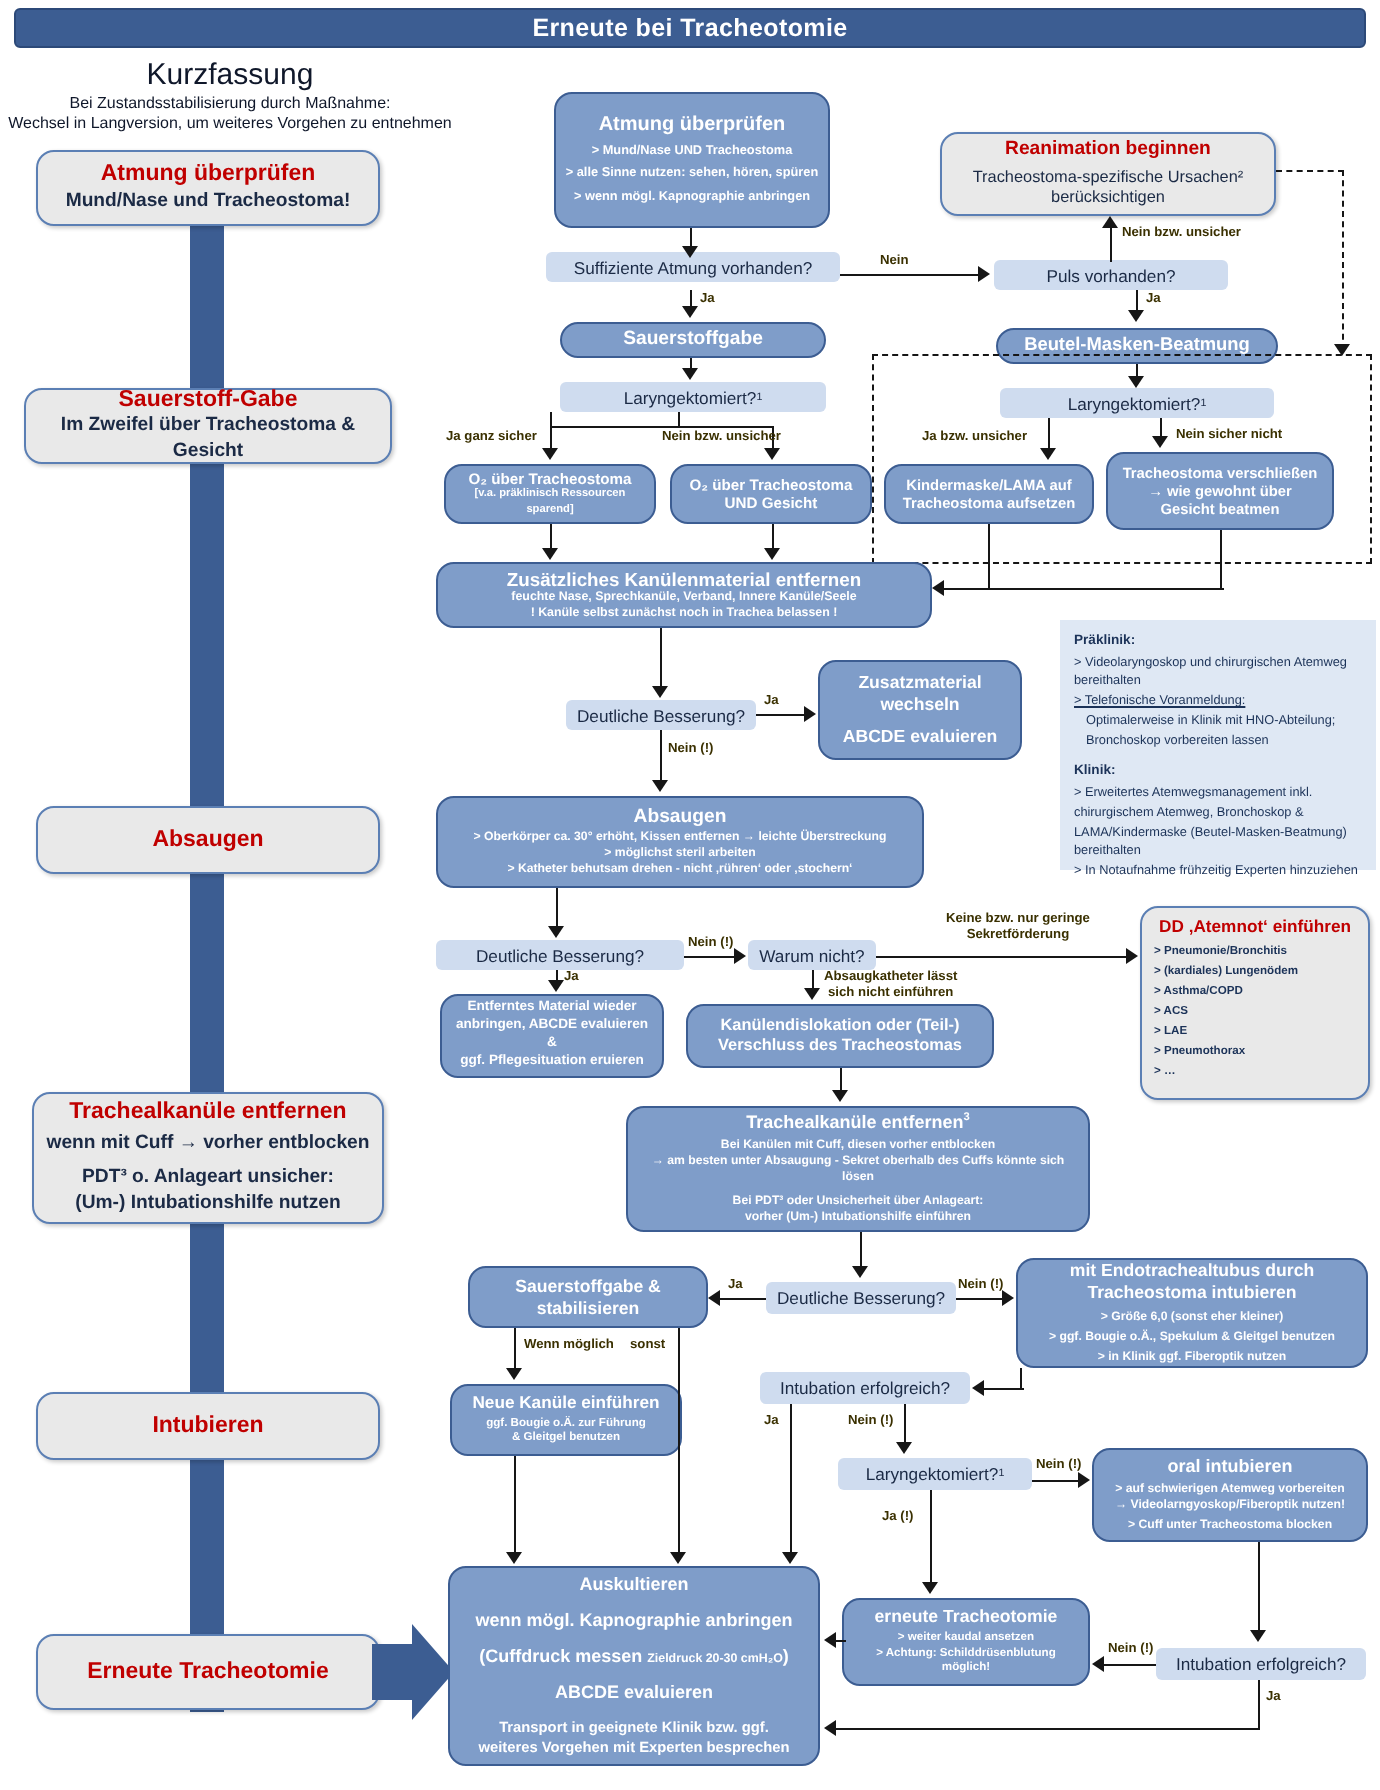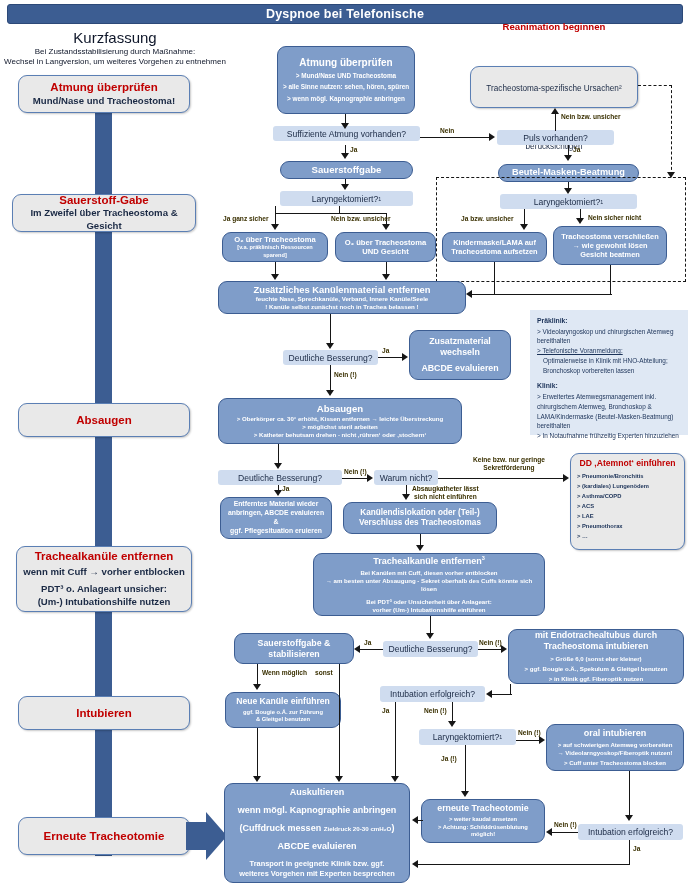--- a/index.html
+++ b/index.html
@@ -46,21 +46,20 @@
   
   .greybox{
     background:#e9e9e9;
     border:1.2px solid #5b7fb4;
     border-radius:9px;
     box-shadow:1px 1px 2px rgba(0,0,0,.22);
     text-align:center;
     color:#1b2a45;
     padding:3px 5px;
     box-sizing:border-box;
-    gap:48px;
   }
   .greybox .t{color:#c00000;font-weight:bold;font-size:9.6px;line-height:1.3;}
   .greybox .s{font-size:8.2px;line-height:1.3;}
 
   
   .blue{
     background:#7f9dc9;
     border:1.6px solid #3c5d92;
     border-radius:9px;
     color:#ffffff;
@@ -126,21 +125,21 @@
   .kurz-title .h{font-size:15px;line-height:1.1;}
   .kurz-title .p{font-size:8px;font-weight:400;line-height:1.3;}
 
   sup{font-size:.62em;vertical-align:super;}
 </style>
 </head>
 <body>
 
 <div id="stage">
 
-  <div class="n titlebar" style="left:7px;top:4px;width:676px;height:20px;">Dyspnoe bei Telefonische</div>
+  <div class="n titlebar" style="left:7px;top:4px;width:676px;height:20px;">Erneute bei Tracheotomie</div>
 
   <div class="n spine" style="left:95px;top:104px;width:17px;height:752px;"></div>
 
   <div class="kurz-title" style="left:0px;top:30px;width:230px;">
     <div class="h">Kurzfassung</div>
     <div class="p">Bei Zustandsstabilisierung durch Maßnahme:</div>
     <div class="p">Wechsel in Langversion, um weiteres Vorgehen zu entnehmen</div>
   </div>
 
   <div class="n phase" style="left:18px;top:75px;width:172px;height:38px;">
@@ -223,21 +222,21 @@
     <div class="t" style="font-size:7.6px;">UND Gesicht</div>
   </div>
 
   <div class="n blue" style="left:442px;top:232px;width:105px;height:30px;">
     <div class="t" style="font-size:7.4px;">Kindermaske/LAMA auf</div>
     <div class="t" style="font-size:7.4px;">Tracheostoma aufsetzen</div>
   </div>
 
   <div class="n blue" style="left:553px;top:226px;width:114px;height:39px;">
     <div class="t" style="font-size:7.4px;">Tracheostoma verschließen</div>
-    <div class="t" style="font-size:7.4px;">→ wie gewohnt lösen</div>
+    <div class="t" style="font-size:7.4px;">→ wie gewohnt über</div>
     <div class="t" style="font-size:7.4px;">Gesicht beatmen</div>
   </div>
 
   <div class="n blue" style="left:218px;top:281px;width:248px;height:33px;">
     <div class="t" style="font-size:9.4px;">Zusätzliches Kanülenmaterial entfernen</div>
     <div class="s" style="font-size:6.2px;font-weight:bold;">feuchte Nase, Sprechkanüle, Verband, Innere Kanüle/Seele</div>
     <div class="s" style="font-size:6.2px;font-weight:bold;">! Kanüle selbst zunächst noch in Trachea belassen !</div>
   </div>
 
   <div class="n pale" style="left:283px;top:350px;width:95px;height:15px;">Deutliche Besserung?</div>

